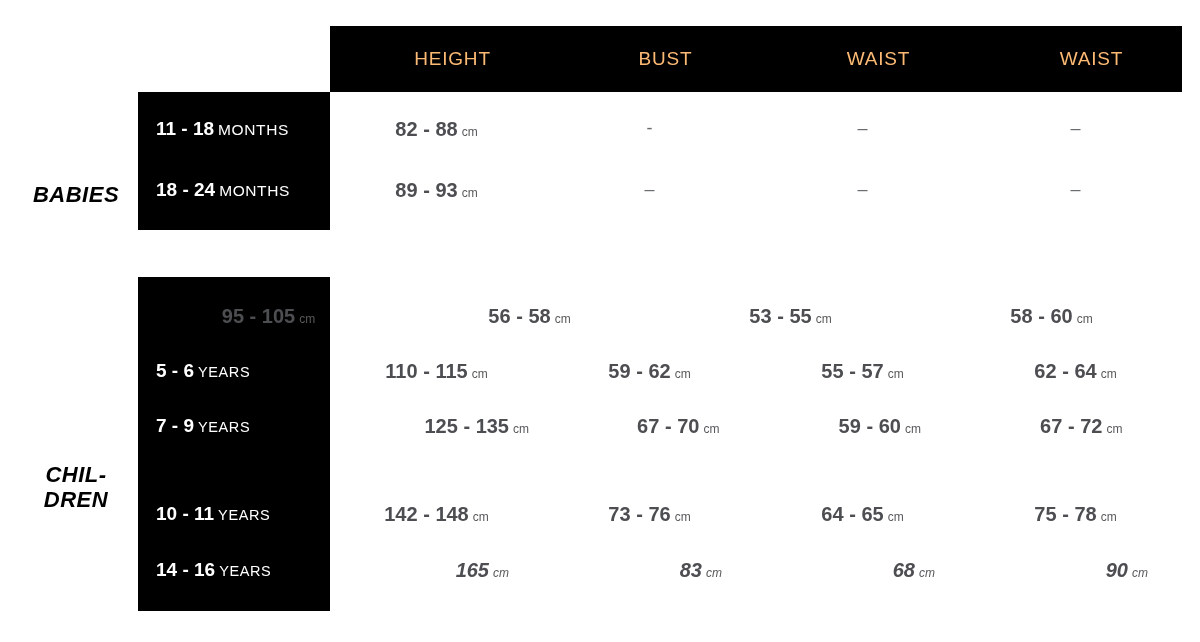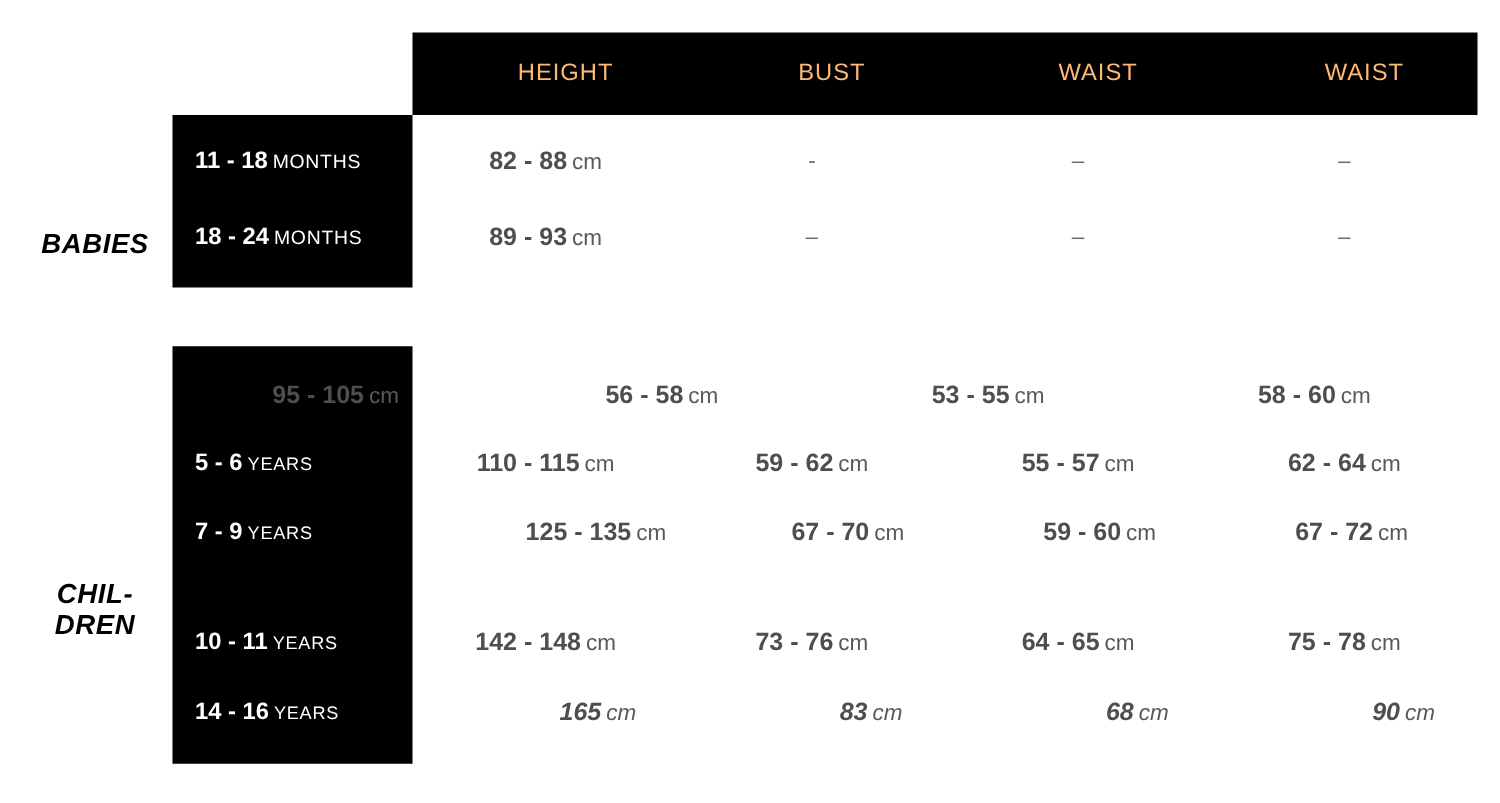--- a/index.html
+++ b/index.html
@@ -113,21 +113,21 @@
     white-space: nowrap;
   }
   .cell b {
     font-weight: bold;
     font-size: 20px;
     color: #4d4e52;
     margin-top: 36px;
   }
   .cell .cm {
     font-weight: normal;
-    font-size: 18px;
+    font-size: 12px;
     margin-left: 4px;
   }
   .cell.dash {
     font-size: 18px;
     color: #6b6c70;
   }
 
   
   .row.b1 { top: 99px; }
   .row.b2 { top: 160px; }

